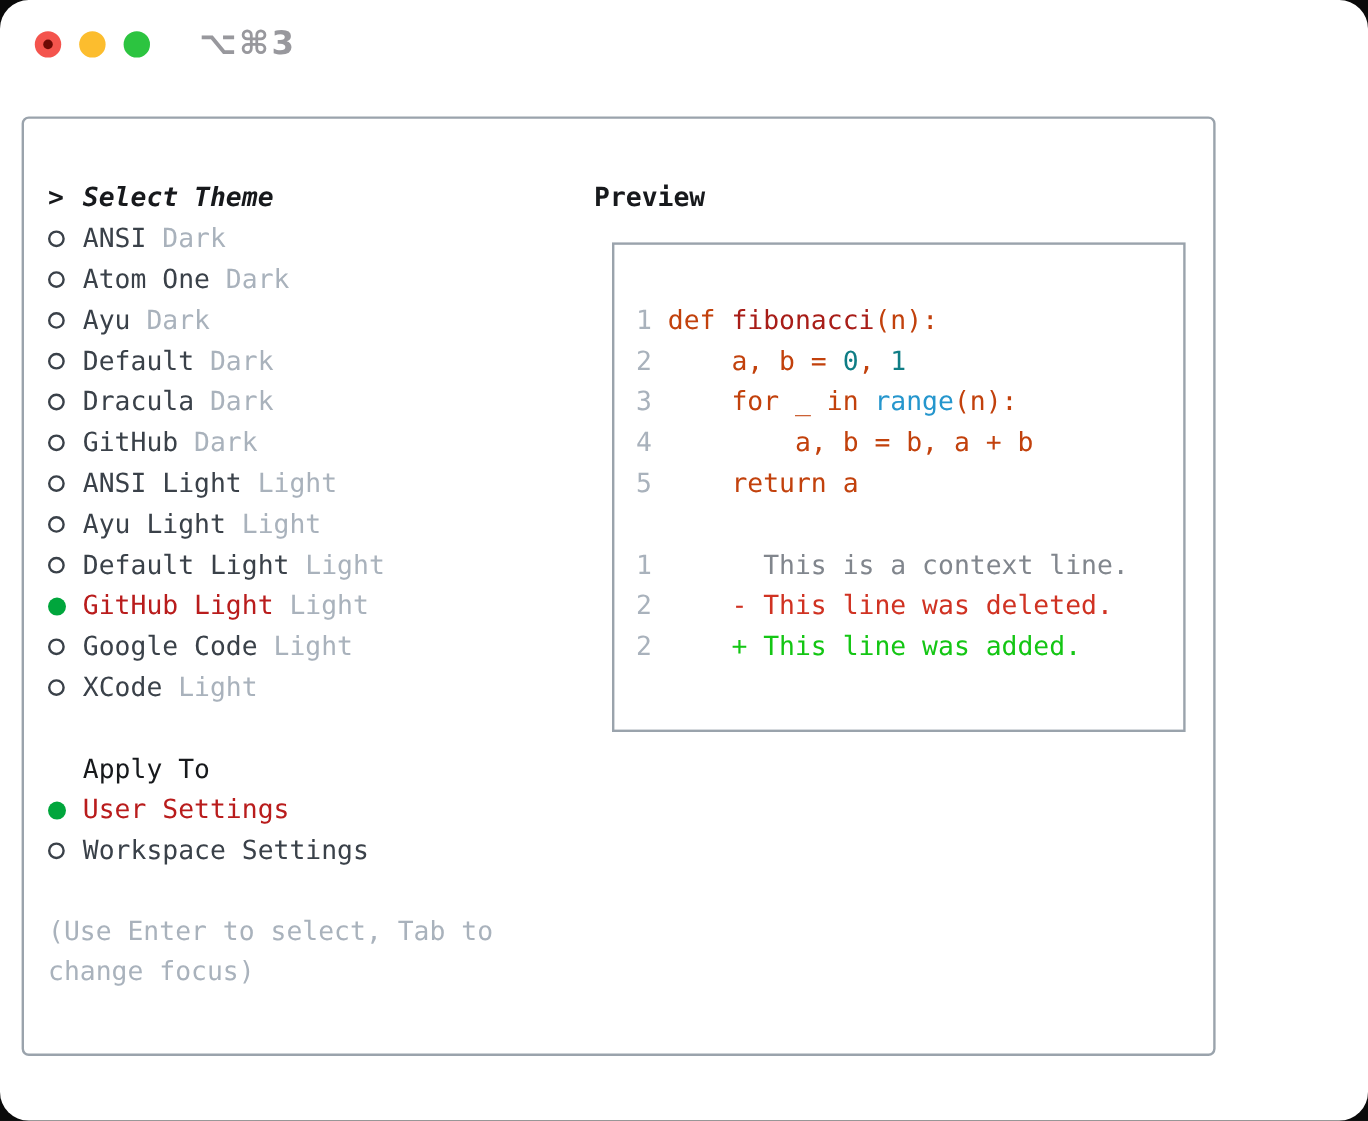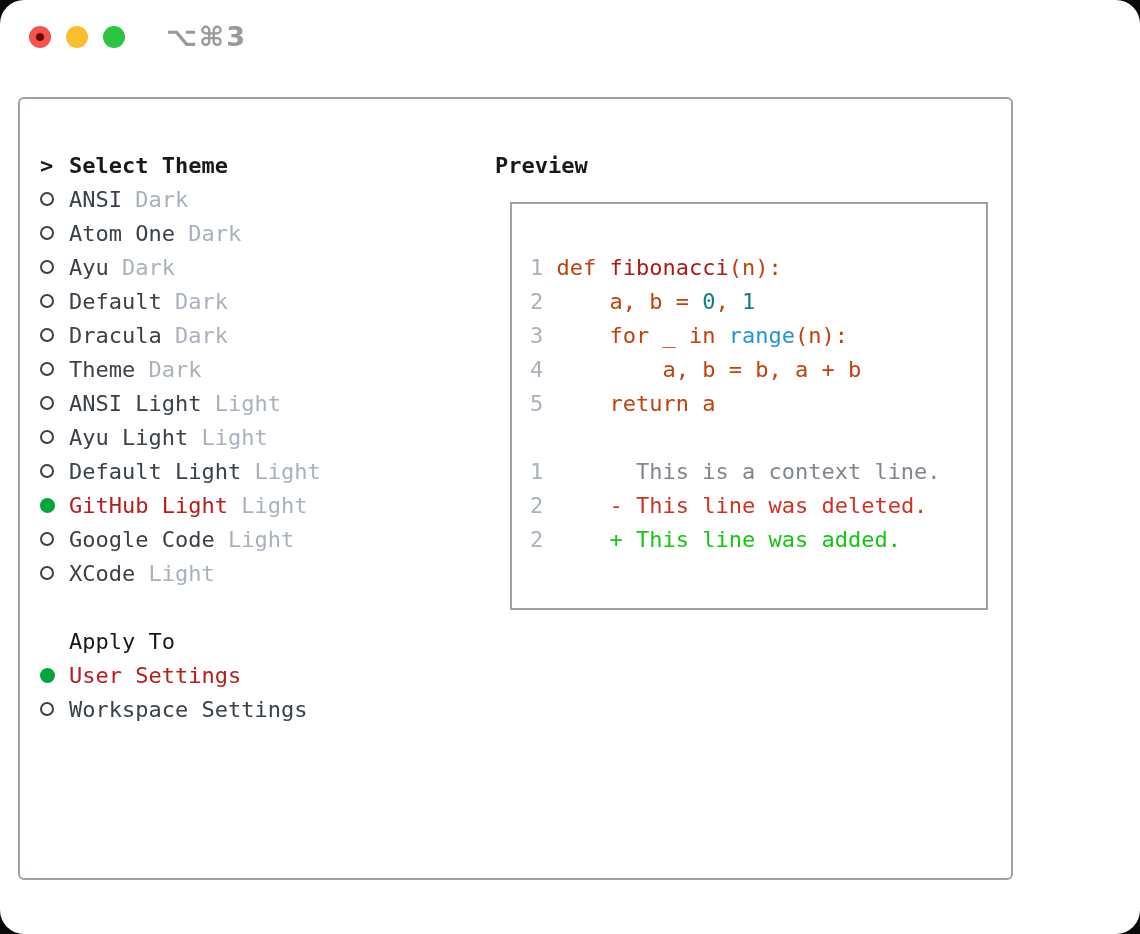--- a/index.html
+++ b/index.html
@@ -31,21 +31,21 @@
   .panel {
     position: absolute; left: 18px; top: 97px; width: 995px; height: 783px;
     border: 2px solid #9aa3ac; border-radius: 6px; background: #ffffff;
   }
 
   
   .left-col { position: absolute; left: 20px; top: 49px; width: 440px; }
   .row { display: flex; align-items: center; height: 34px; font-size: 22px; white-space: pre; }
   .marker-col { width: 29px; flex: none; display: flex; align-items: center; }
   .prompt { font-weight: bold; color: #17191c; }
-  .hdr { font-weight: bold; color: #17191c; }
+  .hdr { font-weight: bold; color: #17191c; font-style: italic; }
   .radio {
     width: 14px; height: 14px; border-radius: 50%;
     border: 2px solid #3a4149; background: transparent;
   }
   .radio.sel { border: none; width: 15px; height: 15px; background: #00a63c; }
   .t-name { color: #3a4149; }
   .t-name.sel { color: #b91c1c; }
   .t-variant { color: #a9b2bc; }
   .spacer { height: 34px; }
   .apply-hdr { color: #17191c; padding-left: 29px; text-align: center; }
@@ -96,38 +96,39 @@
         <span class="marker-col prompt">&gt;</span>
         <span class="hdr">Select Theme</span>
       </div>
 
       <div id="theme-list">
           <div class="row"><span class="marker-col"><span class="radio"></span></span><span class="t-name">ANSI</span><span class="t-variant"> Dark</span></div>
           <div class="row"><span class="marker-col"><span class="radio"></span></span><span class="t-name">Atom One</span><span class="t-variant"> Dark</span></div>
           <div class="row"><span class="marker-col"><span class="radio"></span></span><span class="t-name">Ayu</span><span class="t-variant"> Dark</span></div>
           <div class="row"><span class="marker-col"><span class="radio"></span></span><span class="t-name">Default</span><span class="t-variant"> Dark</span></div>
           <div class="row"><span class="marker-col"><span class="radio"></span></span><span class="t-name">Dracula</span><span class="t-variant"> Dark</span></div>
-          <div class="row"><span class="marker-col"><span class="radio"></span></span><span class="t-name">Theme</span><span class="t-variant"> Dark</span></div>
+          <div class="row"><span class="marker-col"><span class="radio"></span></span><span class="t-name">GitHub</span><span class="t-variant"> Dark</span></div>
           <div class="row"><span class="marker-col"><span class="radio"></span></span><span class="t-name">ANSI Light</span><span class="t-variant"> Light</span></div>
           <div class="row"><span class="marker-col"><span class="radio"></span></span><span class="t-name">Ayu Light</span><span class="t-variant"> Light</span></div>
           <div class="row"><span class="marker-col"><span class="radio"></span></span><span class="t-name">Default Light</span><span class="t-variant"> Light</span></div>
           <div class="row"><span class="marker-col"><span class="radio sel"></span></span><span class="t-name sel">GitHub Light</span><span class="t-variant"> Light</span></div>
           <div class="row"><span class="marker-col"><span class="radio"></span></span><span class="t-name">Google Code</span><span class="t-variant"> Light</span></div>
           <div class="row"><span class="marker-col"><span class="radio"></span></span><span class="t-name">XCode</span><span class="t-variant"> Light</span></div>
         </div>
 
       <div class="spacer"></div>
 
       <div class="row apply-hdr">Apply To</div>
 
       <div id="apply-list">
           <div class="row"><span class="marker-col"><span class="radio sel"></span></span><span class="t-name sel">User Settings</span></div>
           <div class="row"><span class="marker-col"><span class="radio"></span></span><span class="t-name">Workspace Settings</span></div>
         </div>
 
+      <div class="hint">(Use Enter to select, Tab to change focus)</div>
     </div>
 
     <div class="preview-hdr">Preview</div>
 
     <div class="preview-box">
       <div id="code-lines">
           <div class="cline"><span class="lnum">1 </span><span class="s-d">def </span><span class="s-fn">fibonacci</span><span class="s-d">(n):</span></div>
           <div class="cline"><span class="lnum">2 </span><span class="s-d">    a, b = </span><span class="s-n">0</span><span class="s-d">, </span><span class="s-n">1</span></div>
           <div class="cline"><span class="lnum">3 </span><span class="s-d">    for _ in </span><span class="s-b">range</span><span class="s-d">(n):</span></div>
           <div class="cline"><span class="lnum">4 </span><span class="s-d">        a, b = b, a + b</span></div>

